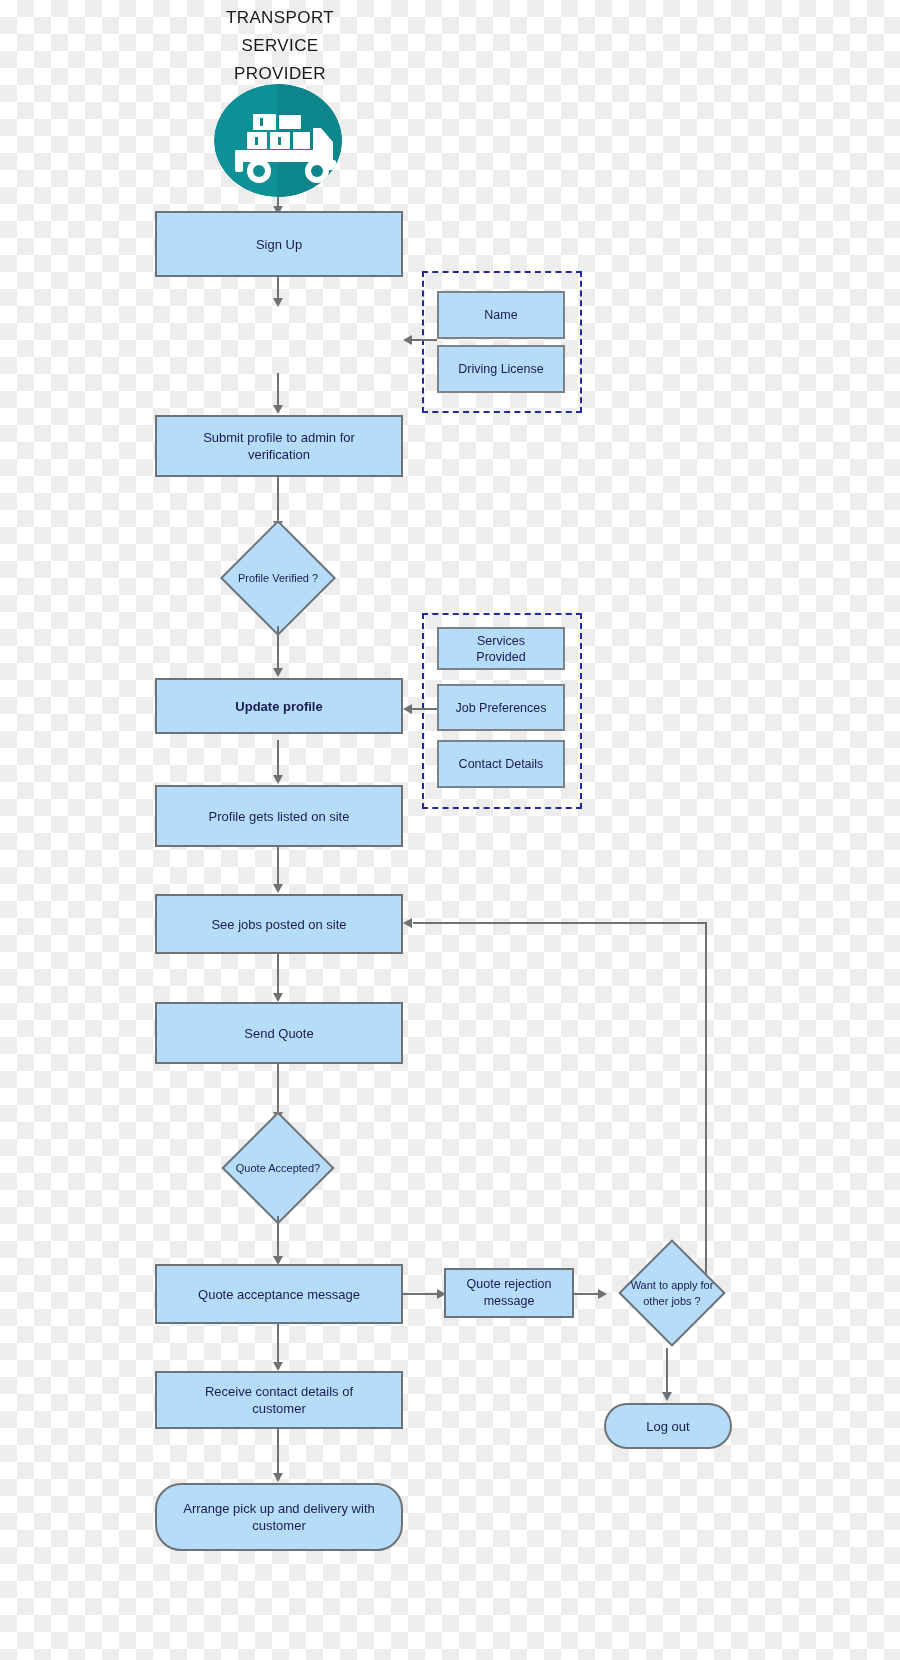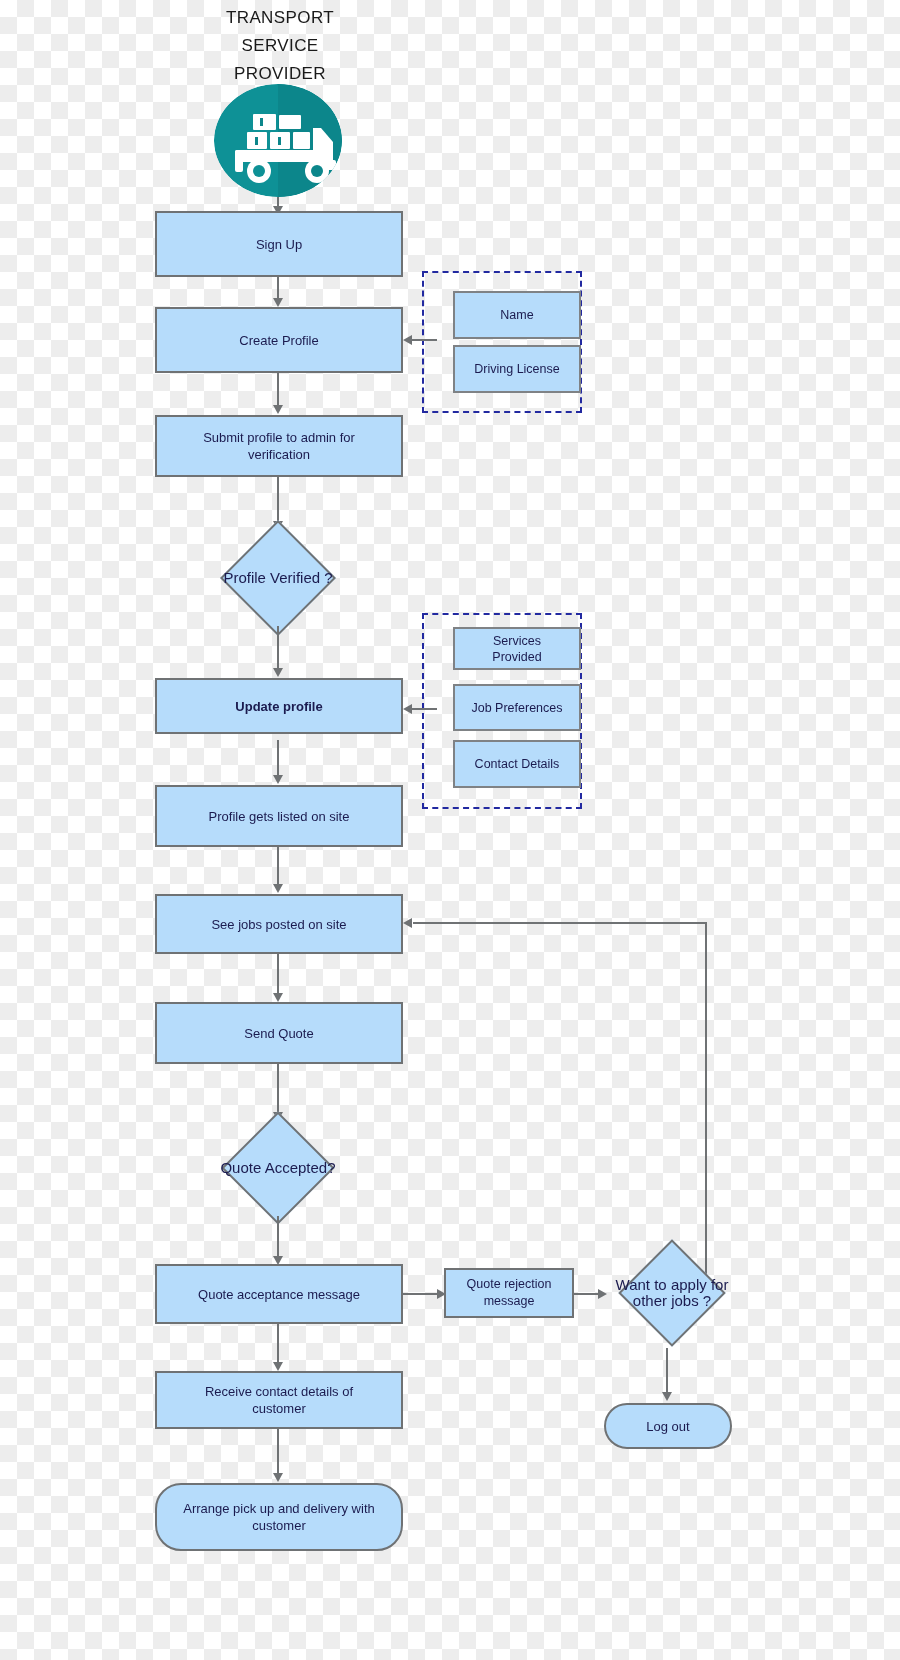--- a/index.html
+++ b/index.html
@@ -65,21 +65,20 @@
     white-space: pre-line;
   }
   .node.small { font-size: 12.5px; }
   .node.terminal {
     border-radius: 26px;
   }
   .node.sub {
     border: 2px solid #7f8285;
     font-size: 12.5px;
     line-height: 16px;
-    margin-left: 16px;
   }
 
   
   .diamond {
     position: absolute;
   }
   .diamond .dshape {
     position: absolute;
     left: 50%;
     top: 50%;
@@ -88,21 +87,21 @@
     box-sizing: border-box;
     transform: translate(-50%, -50%) rotate(45deg);
   }
   .diamond .dlabel {
     position: absolute;
     left: 50%;
     top: 50%;
     transform: translate(-50%, -50%);
     text-align: center;
     color: #1b1b4f;
-    font-size: 15px;
+    font-size: 11px;
     line-height: 16px;
     font-family: "Liberation Sans", sans-serif;
     white-space: pre-line;
     width: 150px;
   }
 
   
   .dashed-group {
     position: absolute;
     box-sizing: border-box;
@@ -181,23 +180,20 @@
   <div class="conn v" style="left:277px; top:197px; height:13px;"></div>
   <div class="arrow down" style="left:273px; top:206px;"></div>
 
   <div class="node" style="left:155px; top:211px; width:248px; height:66px;">
     <span>Sign Up</span>
   </div>
 
   <div class="conn v" style="left:277px; top:277px; height:25px;"></div>
   <div class="arrow down" style="left:273px; top:298px;"></div>
 
-  <div class="node" style="left:155px; top:307px; width:248px; height:66px;">
-    <span>Create Profile</span>
-  </div>
 
   <div class="dashed-group" style="left:422px; top:271px; width:160px; height:142px;"></div>
   <div class="node sub" style="left:437px; top:291px; width:128px; height:48px;">
     <span>Name</span>
   </div>
   <div class="node sub" style="left:437px; top:345px; width:128px; height:48px;">
     <span>Driving License</span>
   </div>
   <div class="conn h" style="left:412px; top:339px; width:25px;"></div>
   <div class="arrow left" style="left:403px; top:335px;"></div>

